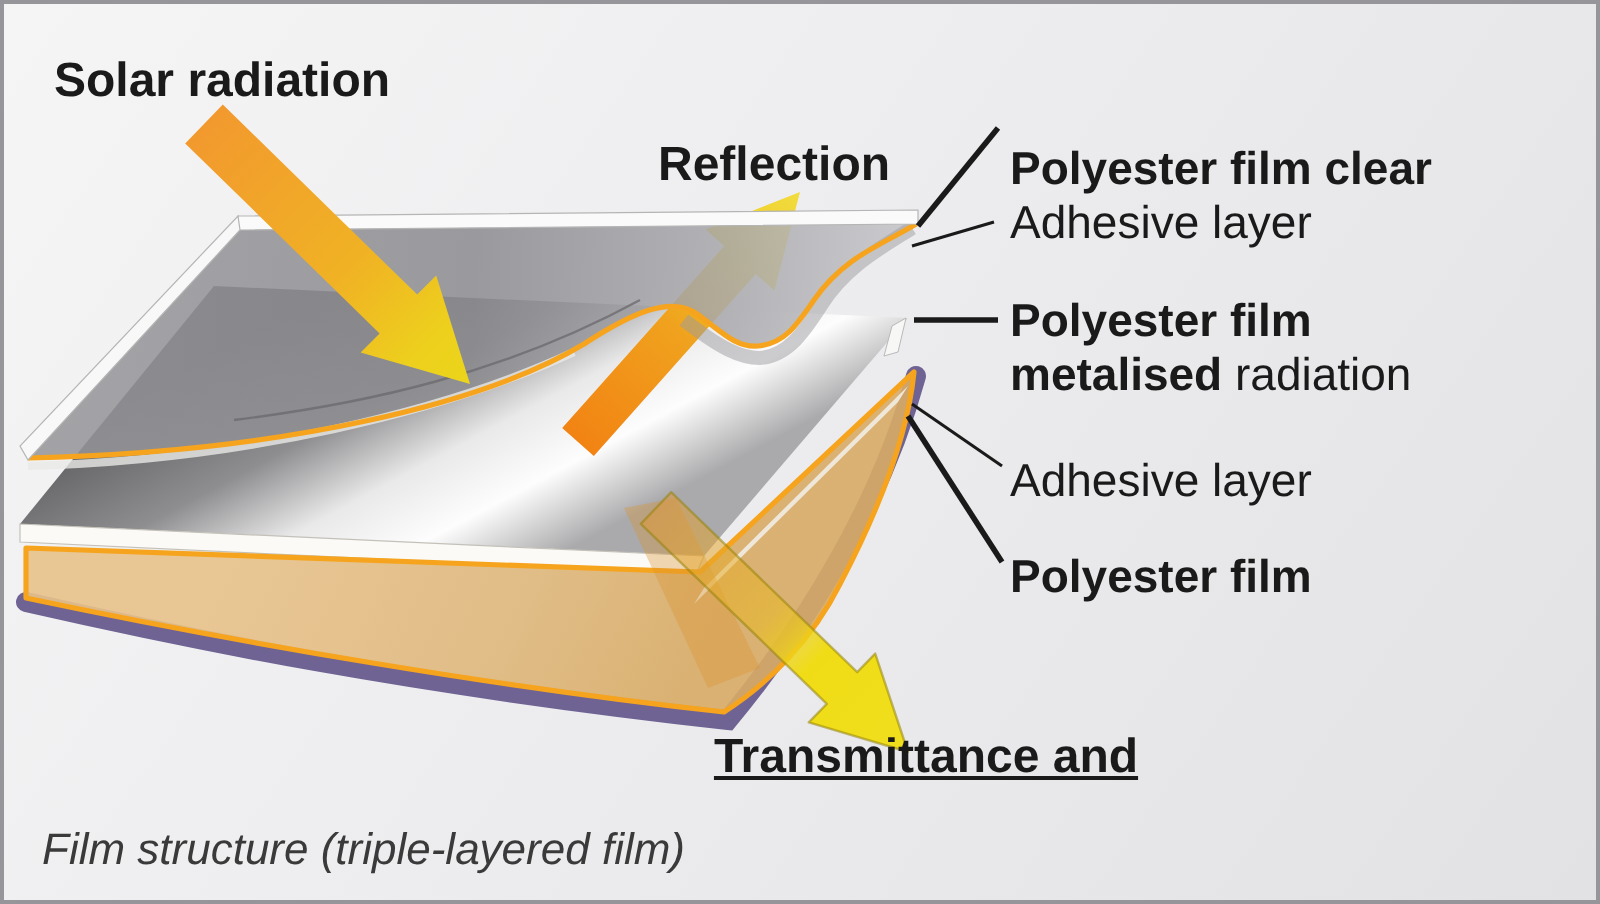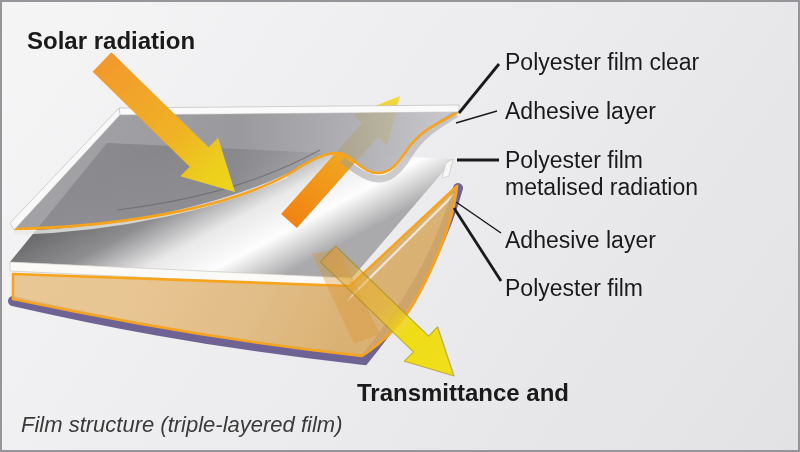--- a/index.html
+++ b/index.html
@@ -4,21 +4,21 @@
 <style>
   html,body{margin:0;padding:0;background:#ccc;}
   #frame{
     position:relative;width:800px;height:452px;box-sizing:border-box;
     border:2px solid #96969a;overflow:hidden;
     background:linear-gradient(125deg,#f5f5f6 0%,#ededef 45%,#e2e2e5 100%);
     font-family:"Liberation Sans", sans-serif;
   }
   svg{position:absolute;left:0;top:0;}
   .lbl{position:absolute;color:#1a1a1a;font-size:23px;line-height:26px;white-space:nowrap;}
-  .b{font-weight:normal;}
+  .b{font-weight:bold;margin-top:22px;}
   .big{font-size:24px;font-weight:bold;}
   #lbl-transmittance{text-align:center;line-height:28px;white-space:normal;}
   #lbl-caption{font-style:italic;color:#3a3a3a;font-size:22px;}
 </style>
 </head>
 <body>
 
 <div id="frame">
 
 <svg width="796" height="448" viewBox="0 0 796 448">
@@ -87,36 +87,37 @@
 
   <line x1="457" y1="111" x2="497" y2="62" stroke="#1a1a1a" stroke-width="2.8"></line>
   <line x1="454" y1="121" x2="495" y2="109" stroke="#1a1a1a" stroke-width="1.5"></line>
   <line x1="455" y1="158" x2="497" y2="158" stroke="#1a1a1a" stroke-width="2.8"></line>
   <line x1="454" y1="200" x2="499" y2="231" stroke="#1a1a1a" stroke-width="1.5"></line>
   <line x1="452" y1="206" x2="499" y2="279" stroke="#1a1a1a" stroke-width="2.8"></line>
 </svg>
 
 <div class="lbl big" id="lbl-solar" style="left:25px;top:26px;">Solar radiation</div>
 
+<div class="lbl big" id="lbl-reflection" style="left:327px;top:68px;">Reflection</div>
 
 <div class="lbl b" style="left:503px;top:47px;">Polyester film clear</div>
 
 <div class="lbl" style="left:503px;top:96px;">Adhesive layer</div>
 
 <div class="lbl" style="left:503px;top:145px;line-height:27px;">
   <span class="b">Polyester film</span><br>
   <span class="b">metalised</span>
   <span>radiation</span>
 </div>
 
 <div class="lbl" style="left:503px;top:225px;">Adhesive layer</div>
 
 <div class="lbl" style="left:503px;top:273px;">
   <span class="b">Polyester film</span><br>
 </div>
 
-<div class="lbl big" id="lbl-transmittance" style="left:338px;top:377px;width:246px;">
+<div class="lbl big" id="lbl-transmittance" style="left:338px;top:363px;width:246px;text-decoration:underline;">
   <span>Transmittance and</span><br>
 </div>
 
 <div class="lbl" id="lbl-caption" style="left:19px;top:410px;font-style:italic;">Film structure (triple-layered film)</div>
 
 </div>
 
 </body></html>

